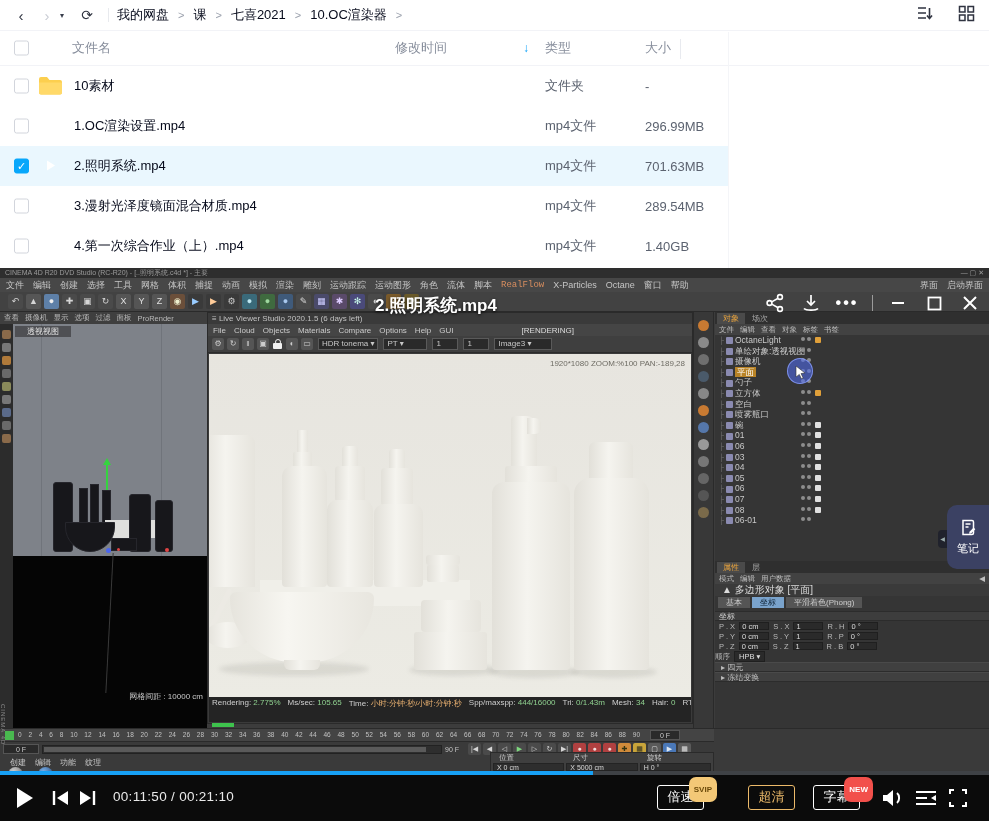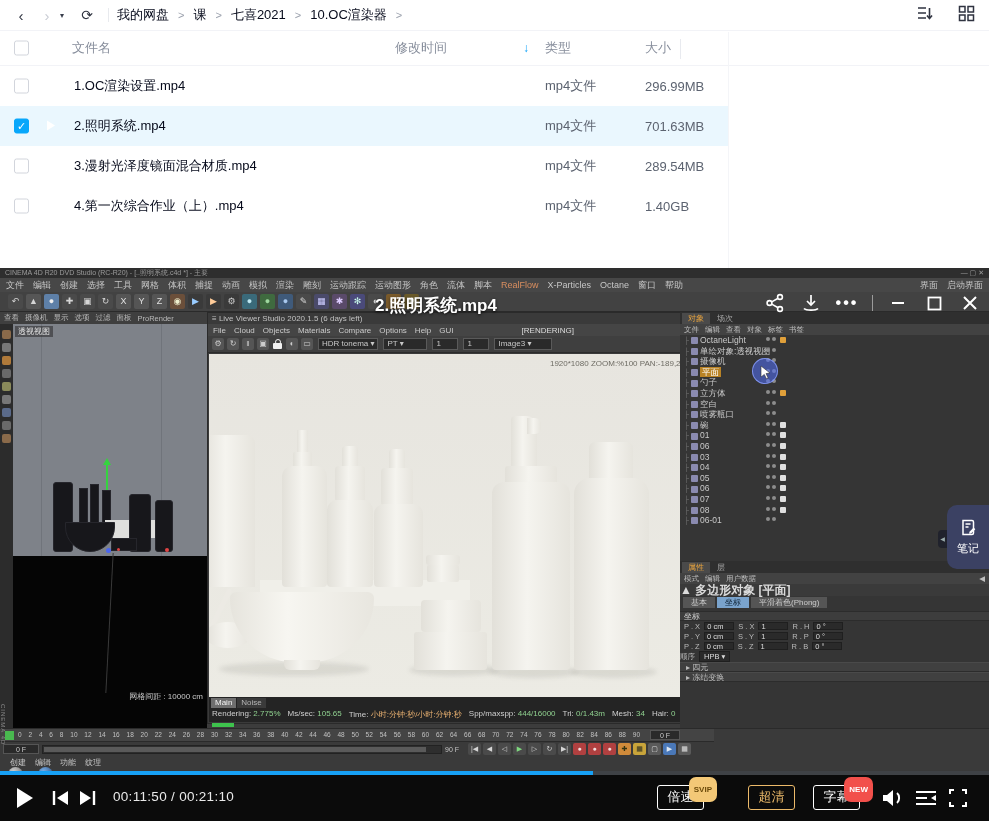--- a/index.html
+++ b/index.html
@@ -50,36 +50,36 @@
   #player { position:absolute; left:0; top:268px; width:989px; height:553px; background:#000; }
   #c4d { position:absolute; left:0; top:0; right:0; bottom:46px; background:#3c3c3c; overflow:hidden;
          font-family:"Liberation Sans", sans-serif; }
 
   
   #c4d-titlebar { position:absolute; top:0; left:0; right:0; height:10px; background:#2e2e2e;
       color:#9b9b9b; font-size:7px; line-height:10px; padding:0 5px; display:flex; justify-content:space-between; white-space:nowrap; overflow:hidden;}
   #c4d-menubar { position:absolute; top:10px; left:0; right:0; height:14px; background:#474747;
       display:flex; align-items:center; gap:9px; padding:0 6px; font-size:9px; color:#c6c6c6; white-space:nowrap; overflow:hidden;}
   #c4d-menubar .spacer { flex:1; }
-  .menu-hl { color:#d98e5f; }
+  .menu-hl { color:#d98e5f;font-family:Liberation Mono, monospace; }
   #c4d-toolbar { position:absolute; top:24px; left:0; right:0; height:20px; background:#424242;
       border-bottom:1px solid #2a2a2a; display:flex; align-items:center; gap:3px; padding:0 8px; overflow:hidden;}
   .tbicon { width:15px; height:15px; border-radius:2px; font-size:9px; line-height:15px; text-align:center; color:#ddd; }
 
   #c4d-main { position:absolute; top:44px; left:0; right:0; bottom:47px; }
 
   
   #vp { position:absolute; left:0; top:0; width:207px; height:100%; background:#333; }
   #vp-menu { height:12px; background:#3f3f3f; display:flex; gap:6px; align-items:center;
       font-size:7.5px; color:#b9b9b9; padding:0 4px; white-space:nowrap; overflow:hidden; }
   #vp-strip { position:absolute; left:0; top:12px; bottom:0; width:13px; background:#2c2c2c;
       display:flex; flex-direction:column; gap:4px; align-items:center; padding-top:6px; }
   .stripicon { width:9px; height:9px; border-radius:2px; }
   #vp-canvas { position:absolute; left:13px; top:12px; right:0; bottom:0; background:#7e8289; overflow:hidden; }
-  #vp-label { position:absolute; left:2px; top:2px; font-size:8px; color:#e3e3e3; background:rgba(40,40,40,.55); padding:0 3px; }
+  #vp-label { position:absolute; left:2px; top:2px; font-size:8px; color:#e3e3e3; background:rgba(40,40,40,.55); padding:0 12px; }
   #vp-floor { position:absolute; left:0; right:0; top:232px; bottom:0; background:#050505; }
   .wall { position:absolute; top:0; width:1px; height:232px; background:#70747b; }
   #grid-label { position:absolute; right:4px; bottom:26px; font-size:8px; color:#c9c9c9; }
   .wf { position:absolute; background:#17171b; border:1px solid #26262c; }
   #wf-greenline { position:absolute; width:2px; height:26px; background:#35d33f; }
   #wf-greenhead { position:absolute; border-left:4px solid transparent; border-right:4px solid transparent; border-bottom:7px solid #35d33f; }
   #brand-vert { position:absolute; left:0px; bottom:30px; font-size:6px; color:#8a8a8a;
       writing-mode:vertical-rl; letter-spacing:1px; }
 
   
@@ -111,42 +111,42 @@
   .bt { position:absolute; background:linear-gradient(90deg,#e2e0d9,#f5f4ef 45%,#e6e4dd); }
   .shadow { position:absolute; background:rgba(60,58,50,.10); border-radius:50%; filter:blur(2px); }
 
   
   #rstrip { position:absolute; left:693px; top:0; width:21px; height:100%; background:#383838;
       border-left:1px solid #2a2a2a; border-right:1px solid #2a2a2a;
       display:flex; flex-direction:column; gap:6px; align-items:center; padding-top:8px; }
   .rico { width:11px; height:11px; border-radius:50%; }
 
   
-  #rpanel { position:absolute; left:680px; top:0; right:0; height:100%; background:#353535; }
+  #rpanel { position:absolute; left:715px; top:0; right:0; height:100%; background:#353535; }
   .ptabs { height:12px; background:#2f2f2f; display:flex; gap:1px; padding:1px 2px 0; font-size:8px; }
   .ptab { padding:0 6px; height:11px; line-height:11px; }
   .ptab.active { background:#4a4a4a; color:#e8a33d; }
   .ptab.idle { color:#a8a8a8; }
   .pmenu { height:11px; background:#424242; display:flex; gap:6px; align-items:center; font-size:7.5px; color:#bdbdbd; padding:0 4px; }
   .pmenu .spacer { flex:1; }
   #om-list { font-size:8.5px; color:#c9c9c9; }
   .omrow { position:relative; height:10.6px; line-height:10.6px; white-space:nowrap; }
   .omrow .tree { color:#767676; margin:0 2px 0 4px; font-size:7px; }
   .omrow .oicon { display:inline-block; width:7px; height:7px; border-radius:1px; background:#8a8ab0; margin-right:2px; vertical-align:middle; }
   .omrow.sel .oname { background:#b98326; color:#fff; padding:0 2px; }
   .omdots { position:absolute; left:86px; top:2px; display:flex; gap:2px; }
   .omdots i { width:4px; height:4px; border-radius:50%; background:#8d8d8d; }
   .omtag { position:absolute; left:100px; top:2px; width:6px; height:6px; background:#e0e0e0; border-radius:1px; }
   .omtag.orange { background:#e0a03a; }
   #om-cursor { position:absolute; width:26px; height:26px; border-radius:50%;
       background:rgba(80,110,245,.55); border:1px solid rgba(140,160,255,.8); z-index:5; }
   #om-cursor svg { position:absolute; left:7px; top:6px; }
 
   #attr { position:absolute; left:0; right:0; top:249px; }
-  #attr-objline { height:12px; font-size:12px; color:#dcdcdc; line-height:12px; padding-left:0; background:#3a3a3a;font-weight:bold; }
+  #attr-objline { height:12px; font-size:10px; color:#dcdcdc; line-height:12px; padding-left:7px; background:#3a3a3a; }
   #attr-sectabs { display:flex; gap:2px; padding:1px 3px; }
   .sectab { font-size:8px; height:11px; line-height:11px; padding:0 8px; background:#555; color:#ccc; }
   .sectab.active { background:#7aa3cc; color:#0e2234; }
   .secheader { height:10px; background:#3d3d3d; border-top:1px solid #2c2c2c; border-bottom:1px solid #2c2c2c;
       font-size:8px; color:#cfcfcf; line-height:10px; padding-left:4px; margin-top:2px;}
   .attr-row { display:flex; gap:4px; align-items:center; height:10px; padding-left:4px; font-size:7.5px; color:#b9b9b9; }
   .attr-row .val { background:#2a2a2a; border:1px solid #1f1f1f; color:#dcdcdc; min-width:30px; height:8px;
       line-height:8px; padding:0 2px; }
   .orderrow { display:flex; gap:4px; align-items:center; height:11px; padding-right:60px;
       font-size:7.5px; color:#b9b9b9; }
@@ -251,20 +251,31 @@
       <div class="hrow">
         <span class="cb"></span>
         <span class="hname">文件名</span>
         <span class="hmod">修改时间</span>
         <span class="sortarrow">↓</span>
         <span class="htype">类型</span>
         <span class="hsize">大小</span>
         <span class="headdiv"></span>
       </div>
       <div id="frows">
+          <div class="frow">
+            <span class="rowbg"></span>
+            <span class="cb"></span>
+            <span class="ficon"><svg width="27" height="27" viewBox="0 0 27 27">
+                <path d="M2 6.5a2 2 0 0 1 2-2h6l2.5 3H23a2 2 0 0 1 2 2V20a2 2 0 0 1-2 2H4a2 2 0 0 1-2-2z" fill="#fccf4f"></path>
+                <path d="M2 10h23v10a2 2 0 0 1-2 2H4a2 2 0 0 1-2-2z" fill="#ffd969"></path>
+              </svg></span>
+            <span class="fname">10素材</span>
+            <span class="ftype">文件夹</span>
+            <span class="fsize">-</span>
+          </div>
           <div class="frow">
             <span class="rowbg"></span>
             <span class="cb"></span>
             <span class="ficon"><span class="icon-video"></span></span>
             <span class="fname">1.OC渲染设置.mp4</span>
             <span class="ftype">mp4文件</span>
             <span class="fsize">296.99MB</span>
           </div>
           <div class="frow selected">
             <span class="rowbg"></span>
@@ -472,24 +483,20 @@
             <div class="bt" style="left:302px;top:62px;width:26px;height:54px;border-radius:4px 10px 2px 2px"></div>
             <div class="bt" style="left:318px;top:64px;width:14px;height:16px;border-radius:0 6px 6px 0"></div>
             <div class="bt" style="left:296px;top:112px;width:52px;height:20px;border-radius:3px"></div>
             <div class="bt" style="left:283px;top:128px;width:78px;height:188px;border-radius:12px 12px 4px 4px"></div>
 
             <div class="bt" style="left:380px;top:88px;width:44px;height:42px;border-radius:6px 6px 0 0"></div>
             <div class="bt" style="left:365px;top:124px;width:75px;height:192px;border-radius:16px 16px 4px 4px"></div>
           </div>
 
           <div id="lv-status">
-            <div id="lv-tabs">
-                <span class="lvtab active">Main</span>
-                <span class="lvtab idle">Noise</span>
-              </div>
             <div id="lv-statusline">
                 <span><span class="stlabel">Rendering: </span><span class="stvalue">2.775%</span></span>
                 <span><span class="stlabel">Ms/sec: </span><span class="stvalue">105.65</span></span>
                 <span><span class="stlabel">Time: </span><span class="stvalue" style="color: rgb(232, 176, 112);">小时:分钟:秒/小时:分钟:秒</span></span>
                 <span><span class="stlabel">Spp/maxspp: </span><span class="stvalue">444/16000</span></span>
                 <span><span class="stlabel">Tri: </span><span class="stvalue">0/1.43m</span></span>
                 <span><span class="stlabel">Mesh: </span><span class="stvalue">34</span></span>
                 <span><span class="stlabel">Hair: </span><span class="stvalue">0</span></span>
                 <span><span class="stlabel">RTX: </span></span>
               </div>
@@ -742,20 +749,39 @@
         <div id="mat-area">
           <div id="mat-menu">
               <span>创建</span>
               <span>编辑</span>
               <span>功能</span>
               <span>纹理</span>
             </div>
           <span class="matsphere" style="left:8px;background:radial-gradient(circle at 35% 30%,#cfcfcf,#5a5a5a)"></span>
           <span class="matsphere" style="left:38px;background:radial-gradient(circle at 35% 30%,#7ab0e8,#1c3a6a)"></span>
         </div>
+        <div id="coords">
+          <div class="chead" id="coord-heads">
+              <span>位置</span>
+              <span>尺寸</span>
+              <span>旋转</span>
+            </div>
+          <div id="coord-rows">
+              <div class="crow">
+                <span class="cval">X 0 cm</span>
+                <span class="cval">X 5000 cm</span>
+                <span class="cval">H 0 °</span>
+              </div>
+              <div class="crow">
+                <span class="cval">Y 0 cm</span>
+                <span class="cval">Y 3068.136 cm</span>
+                <span class="cval">P 0 °</span>
+              </div>
+            </div>
+        </div>
       </div>
 
       <span id="brand-vert">CINEMA 4D</span>
     </div>
 
     <div id="video-title">2.照明系统.mp4</div>
 
     <div id="topbar">
       <span class="ticon">
         <svg width="20" height="20" viewBox="0 0 20 20" fill="none" stroke="#fff" stroke-width="1.6">

